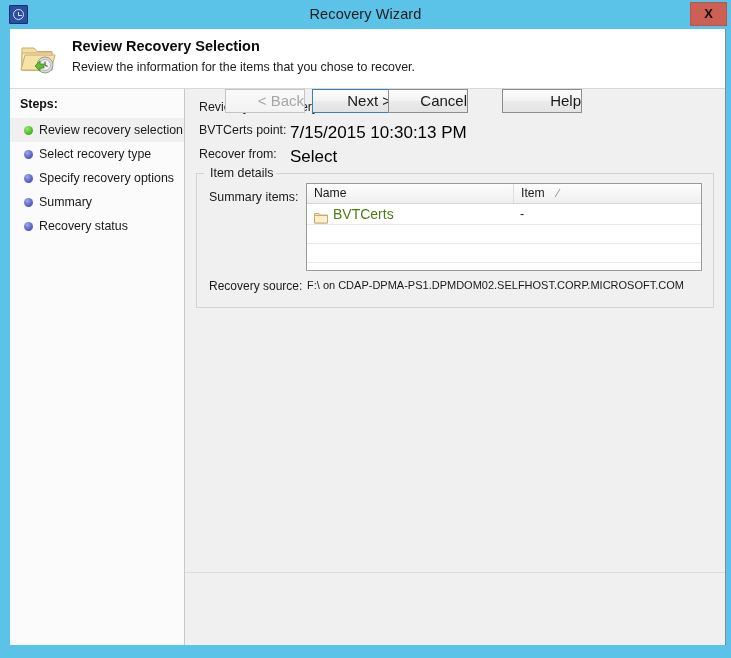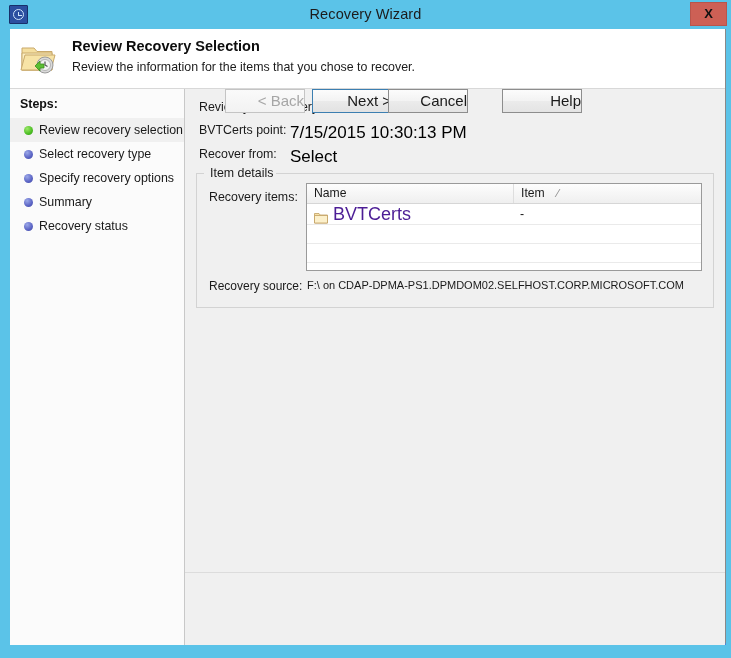--- a/index.html
+++ b/index.html
@@ -291,22 +291,22 @@
     height: 21px;
     line-height: 21px;
     border-bottom: 1px solid #eaeaea;
     box-sizing: border-box;
     background: #ffffff;
     cursor: default;
   }
   .row-name {
     position: absolute;
     left: 26px; top: 0;
-    font-size: 18px;
-    color: #4c1d95;
+    font-size: 14px;
+    color: #4d7c0f;
   }
   .row-size {
     position: absolute;
     left: 213px; top: 0;
     font-size: 12.3px;
     color: #111;
   }
   .folder-mini {
     position: absolute;
     left: 7px; top: 4px;
@@ -435,21 +435,21 @@
       <div class="intro">Review your recovery selections.</div>
 
       <div class="kv-label rp-label">BVTCerts point:</div>
       <div class="kv-value rp-value">7/15/2015 10:30:13 PM</div>
 
       <div class="kv-label rf-label">Recover from:</div>
       <div class="kv-value rf-value">Select</div>
 
       <div class="groupbox">
         <div class="groupbox-title">Item details</div>
-        <div class="items-label">Recovery items:</div>
+        <div class="items-label">Summary items:</div>
 
         <div class="listview">
           <div class="lv-header">
             <div class="lv-col lv-col-name">
               <span>Name</span>
             </div>
             <div class="lv-col lv-col-size">
               <span>Item</span><span class="sort-mark">/</span>
             </div>
           </div>

